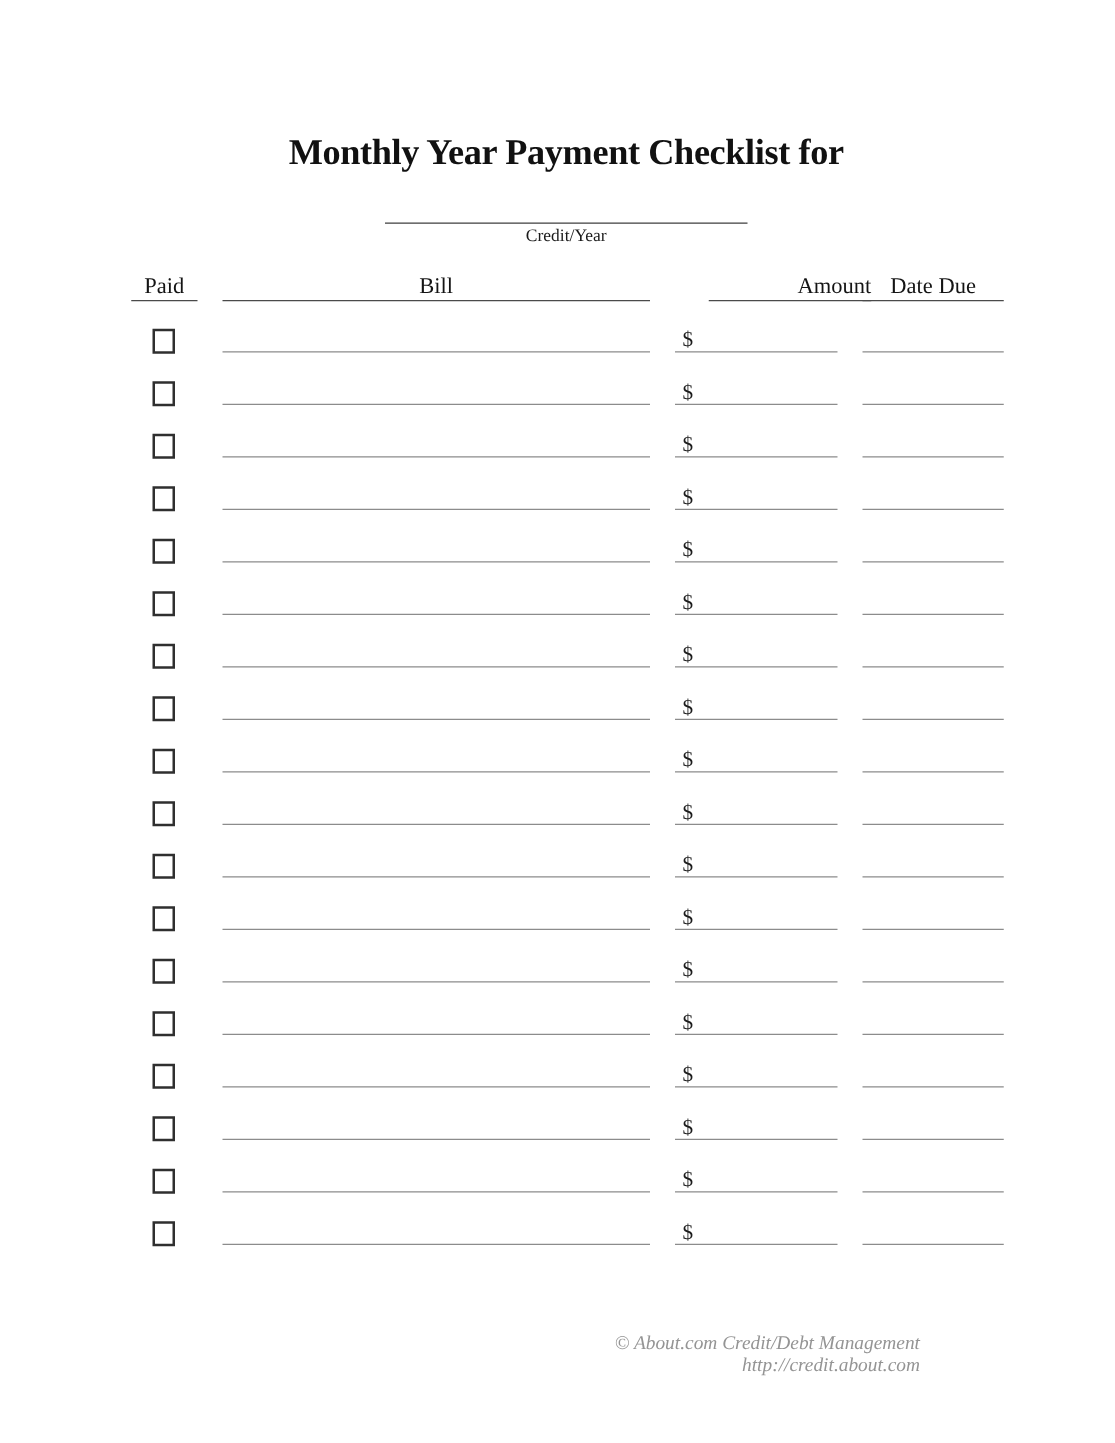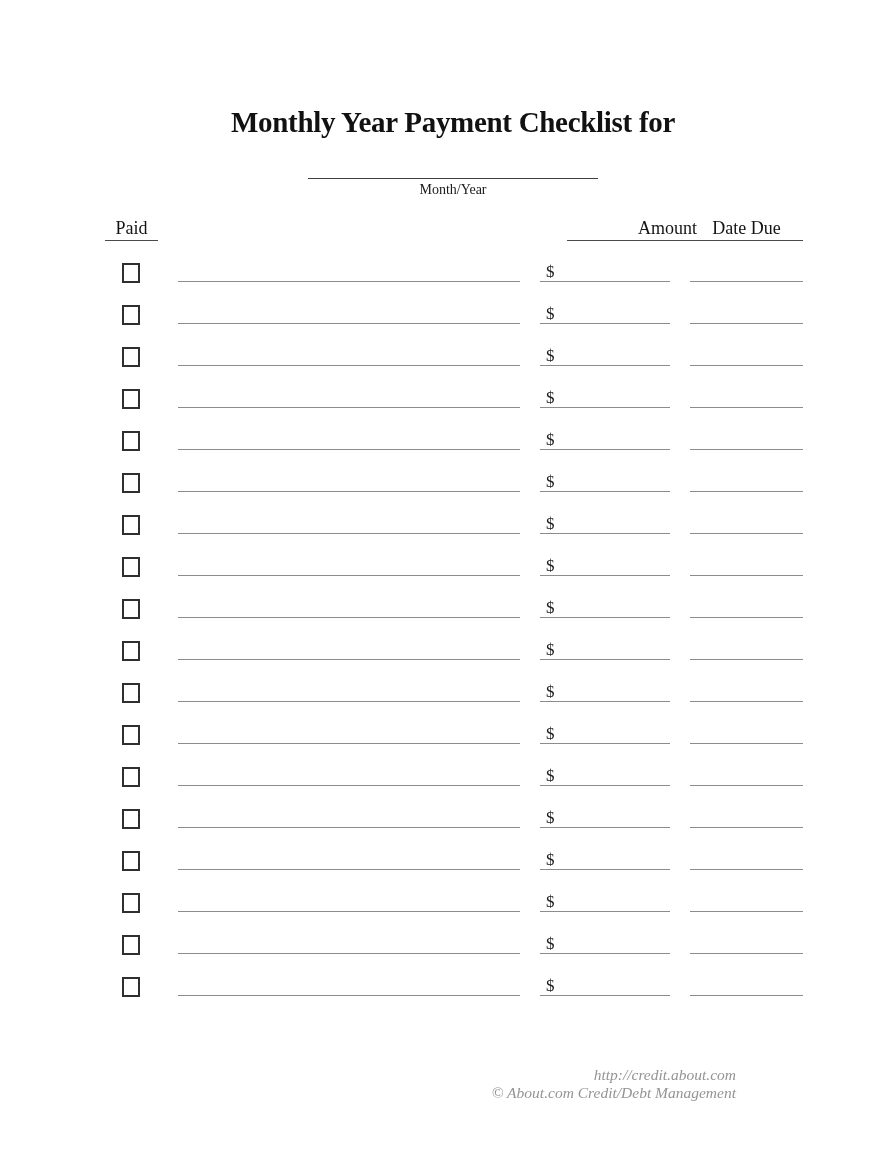--- a/index.html
+++ b/index.html
@@ -132,23 +132,24 @@
   }
 </style>
 </head>
 <body>
 
 <div class="page">
 
   <div class="title">Monthly Year Payment Checklist for</div>
 
   <div class="monthyear-line"></div>
-  <div class="monthyear-label">Month/Year</div>
+  <div class="monthyear-label">Credit/Year</div>
 
   <div class="col-header hdr-paid">Paid</div>
+  <div class="col-header hdr-bill">Bill</div>
   <div class="col-header hdr-amount">Amount</div>
   <div class="col-header hdr-date">Date Due</div>
 
   <div id="rows-container">
       <div class="row" style="top: 262px;">
     <span class="checkbox"></span>
     <span class="field bill-field">
       <span class="field-value"></span>
     </span>
     <span class="field amount-field">
@@ -376,18 +377,18 @@
       <span class="currency">$</span>
       <span class="field-value"></span>
     </span>
     <span class="field date-field">
       <span class="field-value"></span>
     </span>
   </div>
     </div>
 
   <div class="footer-credit">
+    <div>© About.com Credit/Debt Management</div>
     <div>http://credit.about.com</div>
-    <div>© About.com Credit/Debt Management</div>
   </div>
 
 
 </div>
 
 </body></html>

